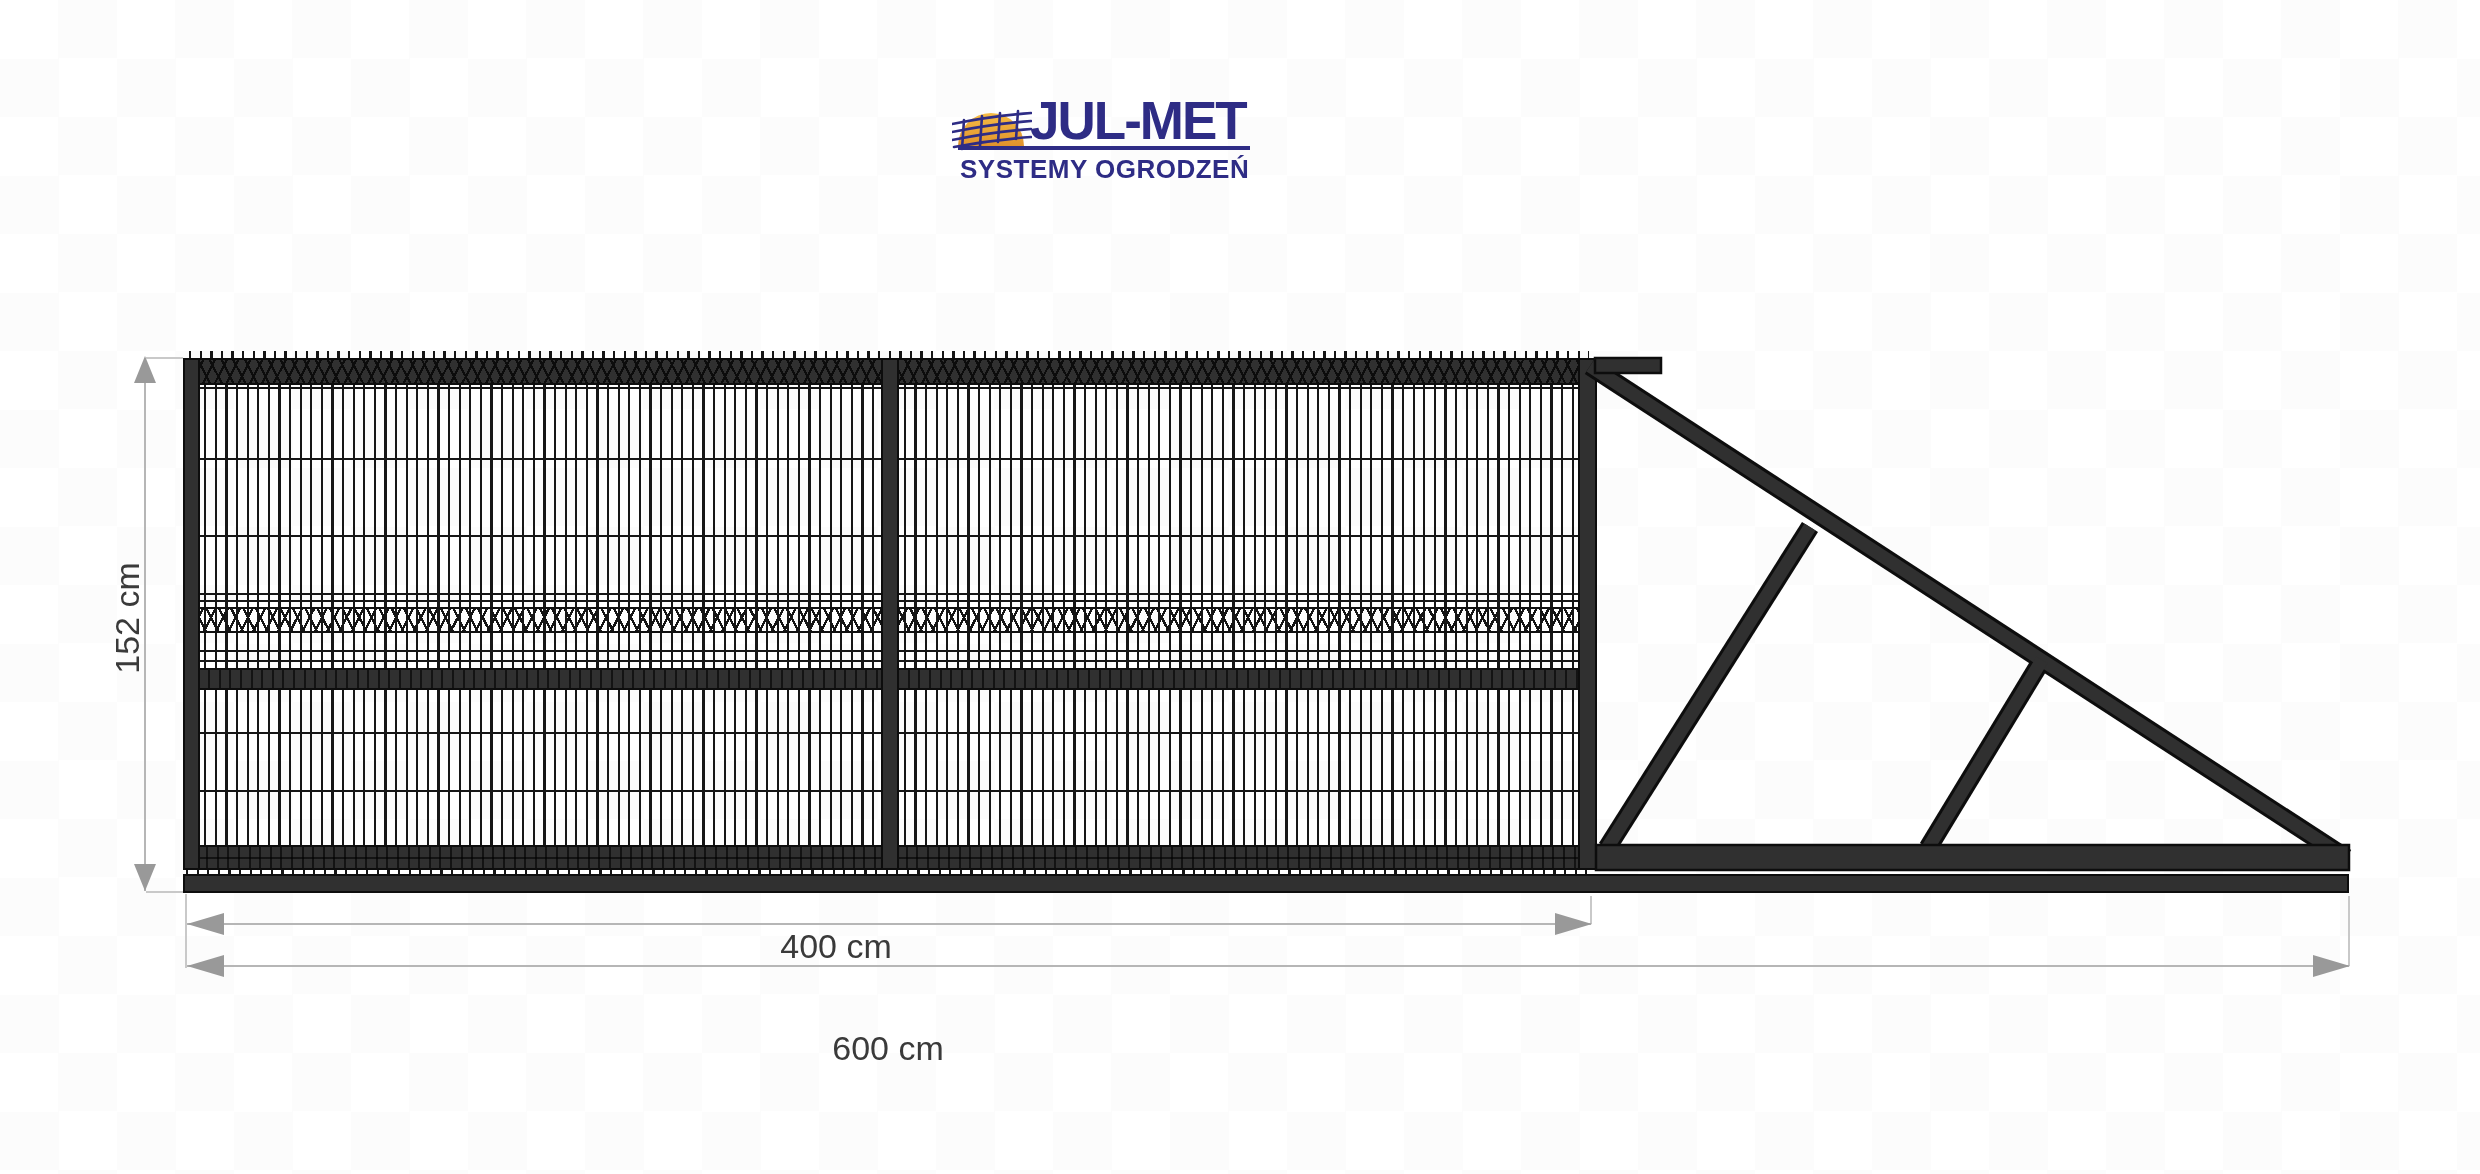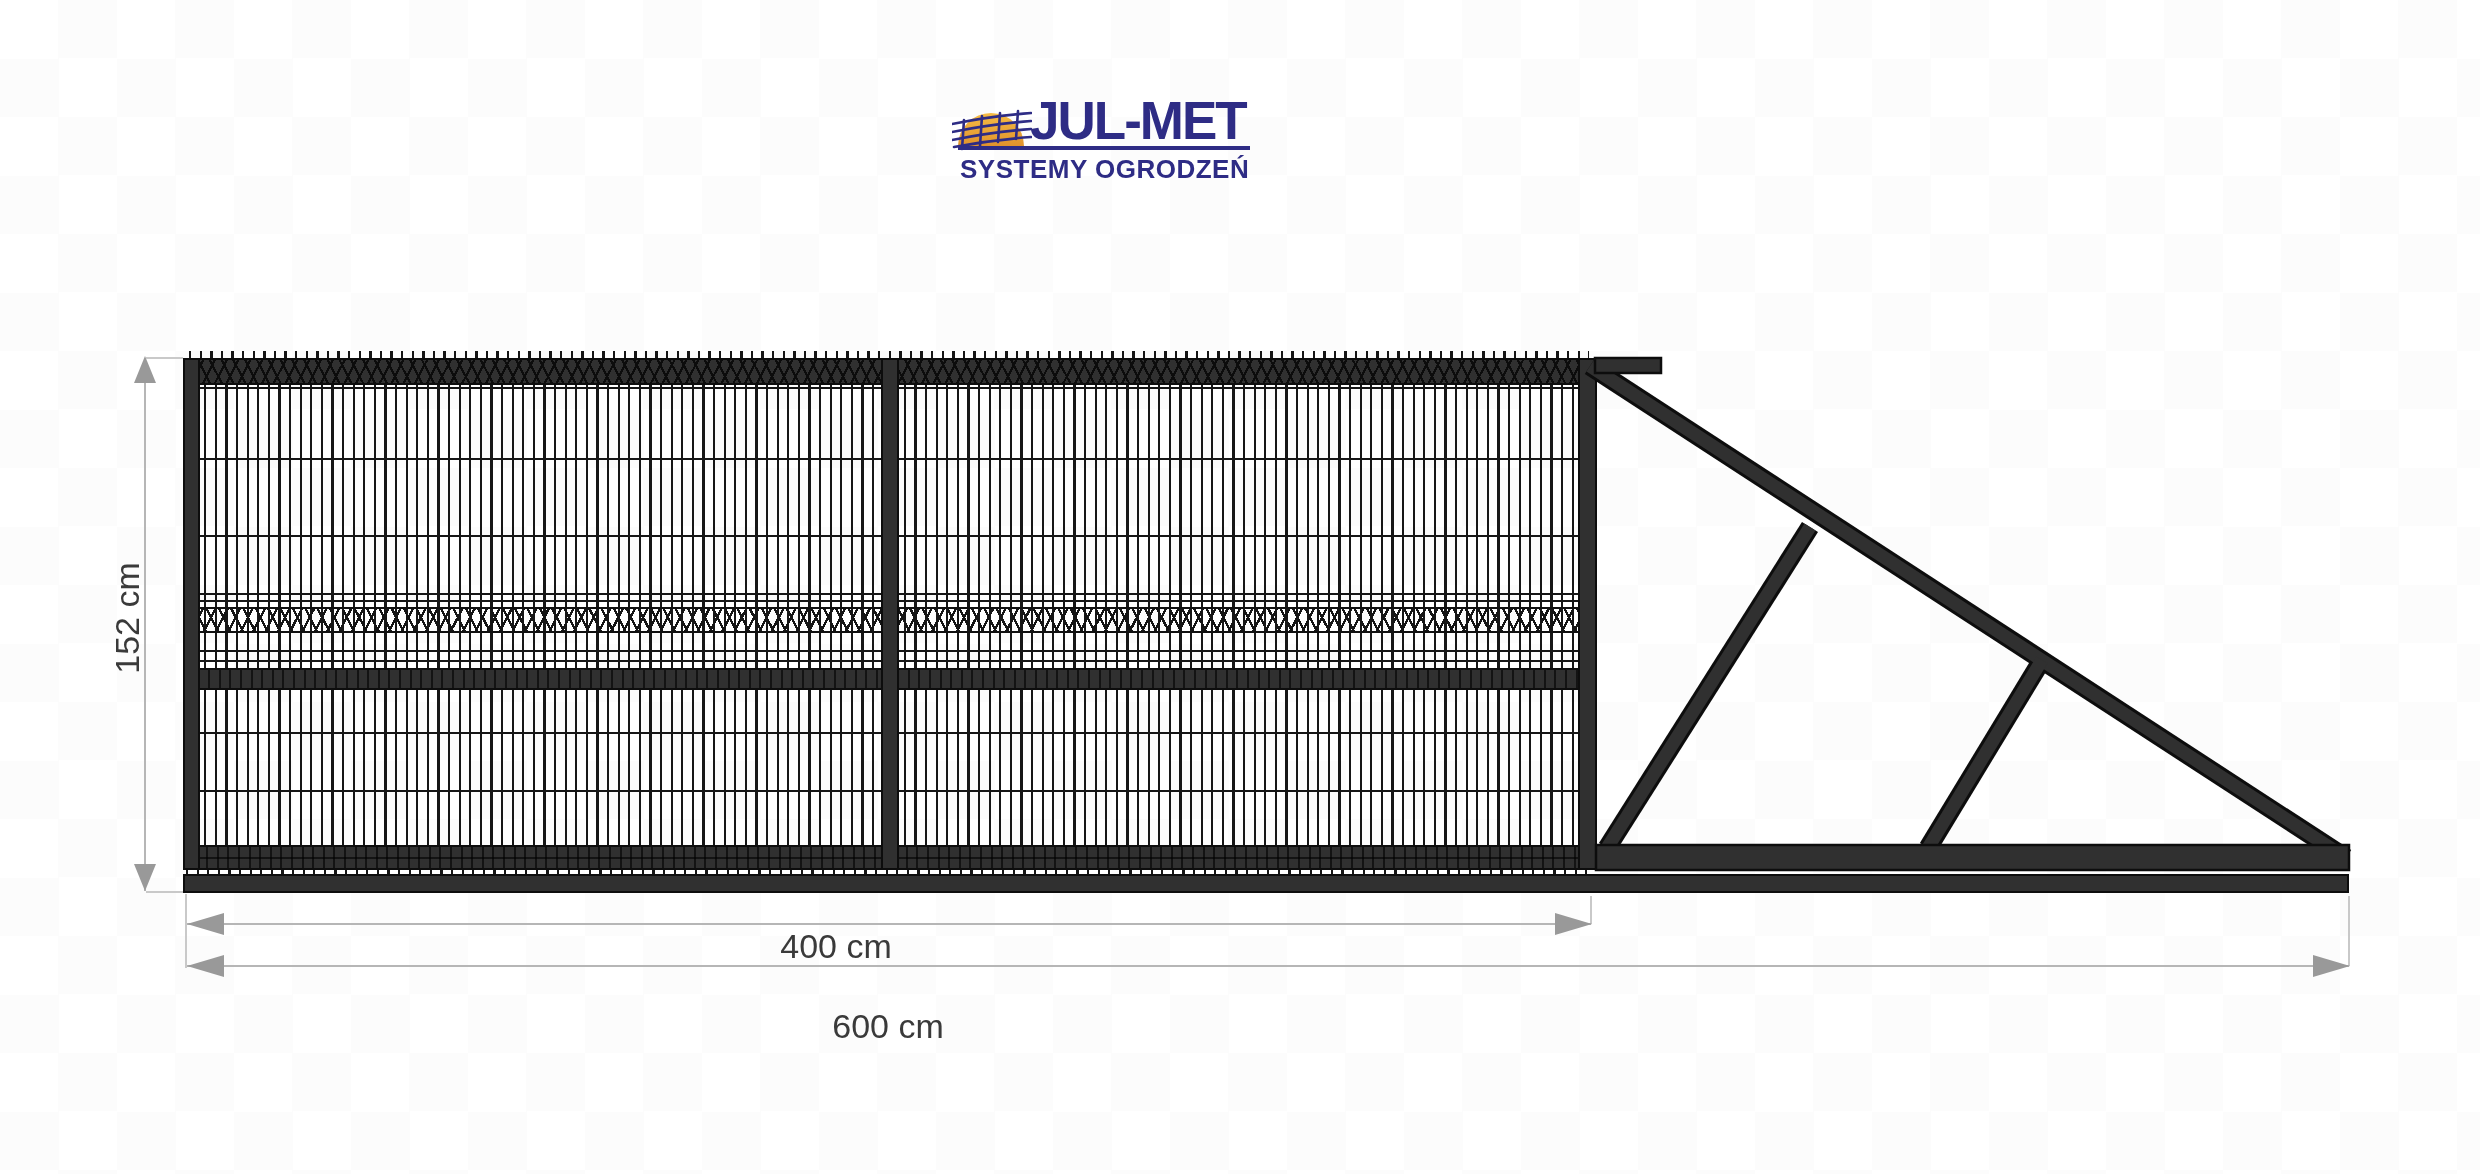--- a/index.html
+++ b/index.html
@@ -174,16 +174,16 @@
     <div class="arrow arrow-left" style="left:187px;top:913px"></div>
     <div class="arrow arrow-right" style="left:1555px;top:913px"></div>
     <div class="dim-label" style="left:836px;top:946px">400 cm</div>
   </div>
 
   <div>
     <div class="extline" style="left:2348px;top:896px;width:2px;height:70px"></div>
     <div class="dimline" style="left:187px;top:965px;width:2162px;height:2px"></div>
     <div class="arrow arrow-left" style="left:187px;top:955px"></div>
     <div class="arrow arrow-right" style="left:2313px;top:955px"></div>
-    <div class="dim-label" style="left:888px;top:1026px">600 cm</div>
+    <div class="dim-label" style="left:888px;top:1048px">600 cm</div>
   </div>
 
 </div>
 
 </body></html>

